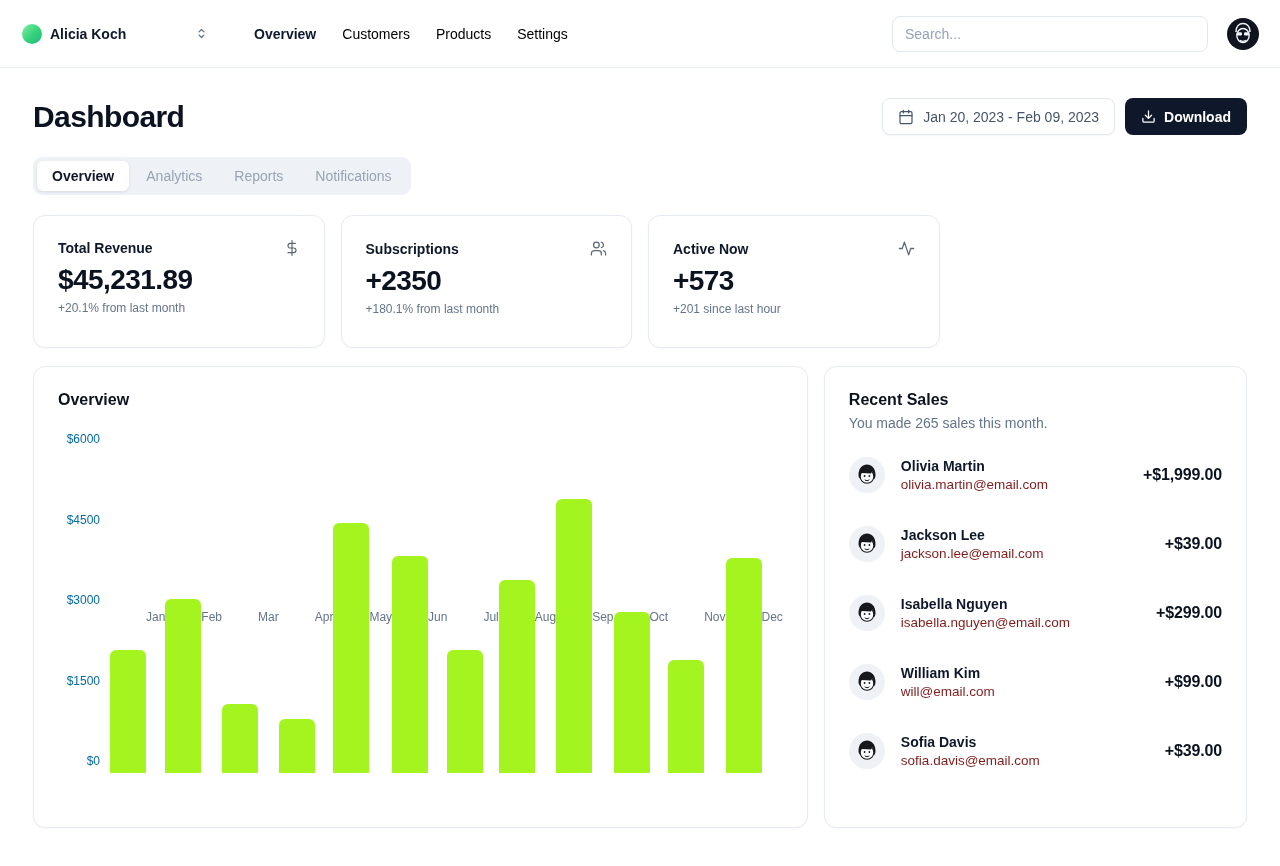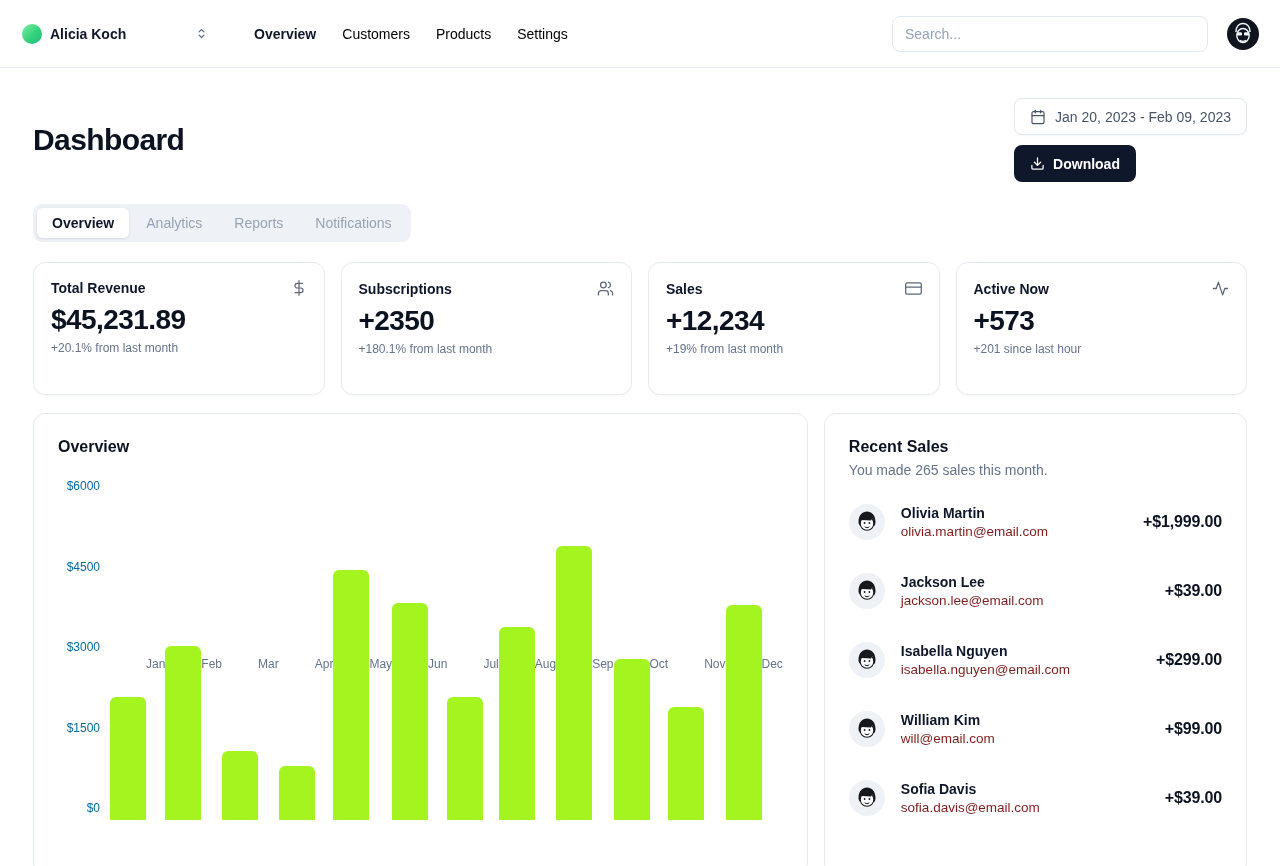--- a/index.html
+++ b/index.html
@@ -35,21 +35,21 @@
     width:316px; height:36px; border:1px solid #e2e8f0; border-radius:8px;
     padding:0 12px; font:inherit; font-size:14px; color:#4c1d95; outline:none;
     background:#fff;
   }
   .search-input::placeholder { color:#94a3b8; }
   .user-avatar-btn { border:none; background:none; cursor:pointer; padding:0; display:flex; }
   
   .main { padding:30px 33px 36px; }
   .page-header { display:flex; align-items:center; justify-content:space-between; }
   .page-title { font-size:30px; font-weight:800; letter-spacing:-0.02em; color:#0b1220; }
-  .header-actions { display:flex; align-items:flex-start; gap:10px;flex-direction:column; }
+  .header-actions { display:flex; align-items:flex-end; gap:10px; }
   .date-btn {
     display:flex; align-items:center; gap:9px; height:37px; padding:0 15px;
     background:#fff; border:1px solid #e2e8f0; border-radius:8px; cursor:pointer;
     font:inherit; font-size:14px; font-weight:500; color:#475569;
     box-shadow:0 1px 2px rgba(15,23,42,.04);
   }
   .date-btn svg { color:#475569; }
   .download-btn {
     display:flex; align-items:center; gap:8px; height:37px; padding:0 16px;
     background:#0f172a; color:#fff; border:none; border-radius:8px; cursor:pointer;
@@ -68,21 +68,21 @@
   .tab.active {
     background:#fff; color:#0f172a; font-weight:600;
     box-shadow:0 1px 3px rgba(15,23,42,.1);
   }
   
   .stats-grid { display:grid; grid-template-columns:repeat(4,1fr); gap:16px; margin-top:20px; }
   .card {
     background:#fff; border:1px solid #e6ebf1; border-radius:12px;
     box-shadow:0 1px 2px rgba(15,23,42,.03);
   }
-  .stat-card { padding:17px; min-height:133px; }
+  .stat-card { padding:24px; min-height:133px; }
   .stat-head { display:flex; align-items:center; justify-content:space-between; }
   .stat-title { font-size:14px; font-weight:600; color:#0f172a; }
   .stat-icon { color:#5b6779; display:flex; }
   .stat-value { margin-top:8px; font-size:28px; font-weight:800; letter-spacing:-0.02em; color:#0b1220; }
   .stat-change { margin-top:5px; font-size:12px; color:#64748b; }
   
   .lower-grid { display:grid; grid-template-columns:4fr 3fr; gap:16px; margin-top:18px; }
   .panel { padding:24px; min-height:462px; }
   .panel-title { font-size:16px; font-weight:700; color:#0b1220; }
   .panel-subtitle { margin-top:6px; font-size:14px; color:#64748b; }
@@ -208,33 +208,20 @@
               <path d="M22 21v-2a4 4 0 0 0-3-3.87"></path>
               <path d="M16 3.13a4 4 0 0 1 0 7.75"></path>
           </svg>
         </span>
       </div>
       <div class="stat-value">+2350</div>
       <div class="stat-change">+180.1% from last month</div>
     </div>
     <div class="card stat-card">
       <div class="stat-head">
-        <span class="stat-title">Sales</span>
-        <span class="stat-icon">
-          <svg width="17" height="17" viewBox="0 0 24 24" fill="none" stroke="currentColor" stroke-width="1.8" stroke-linecap="round" stroke-linejoin="round">
-            <rect x="1" y="4" width="22" height="16" rx="2"></rect>
-              <line x1="1" y1="10" x2="23" y2="10"></line>
-          </svg>
-        </span>
-      </div>
-      <div class="stat-value">+12,234</div>
-      <div class="stat-change">+19% from last month</div>
-    </div>
-    <div class="card stat-card">
-      <div class="stat-head">
         <span class="stat-title">Active Now</span>
         <span class="stat-icon">
           <svg width="17" height="17" viewBox="0 0 24 24" fill="none" stroke="currentColor" stroke-width="1.8" stroke-linecap="round" stroke-linejoin="round">
             <polyline points="22 12 18 12 15 21 9 3 6 12 2 12"></polyline>
           </svg>
         </span>
       </div>
       <div class="stat-value">+573</div>
       <div class="stat-change">+201 since last hour</div>
     </div>

